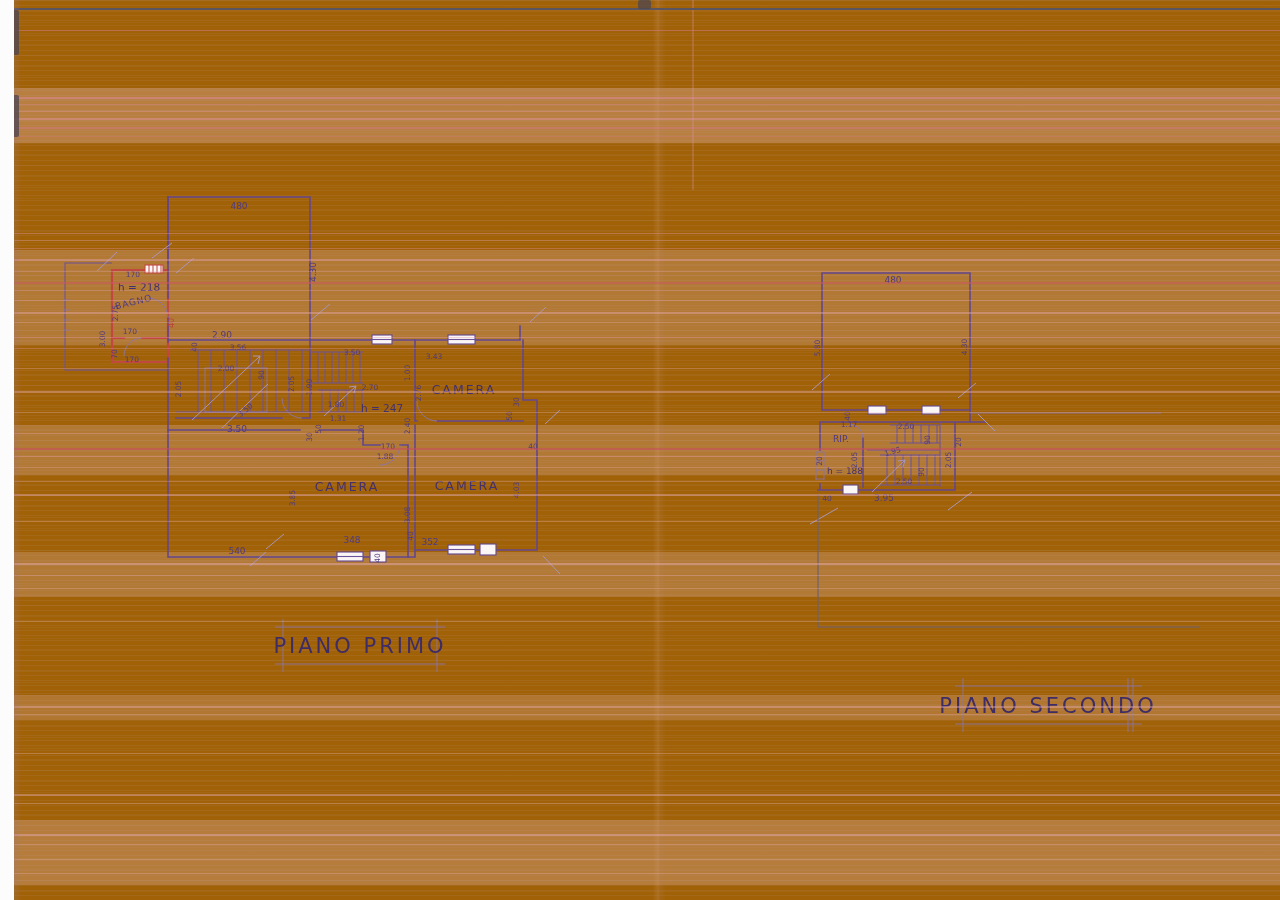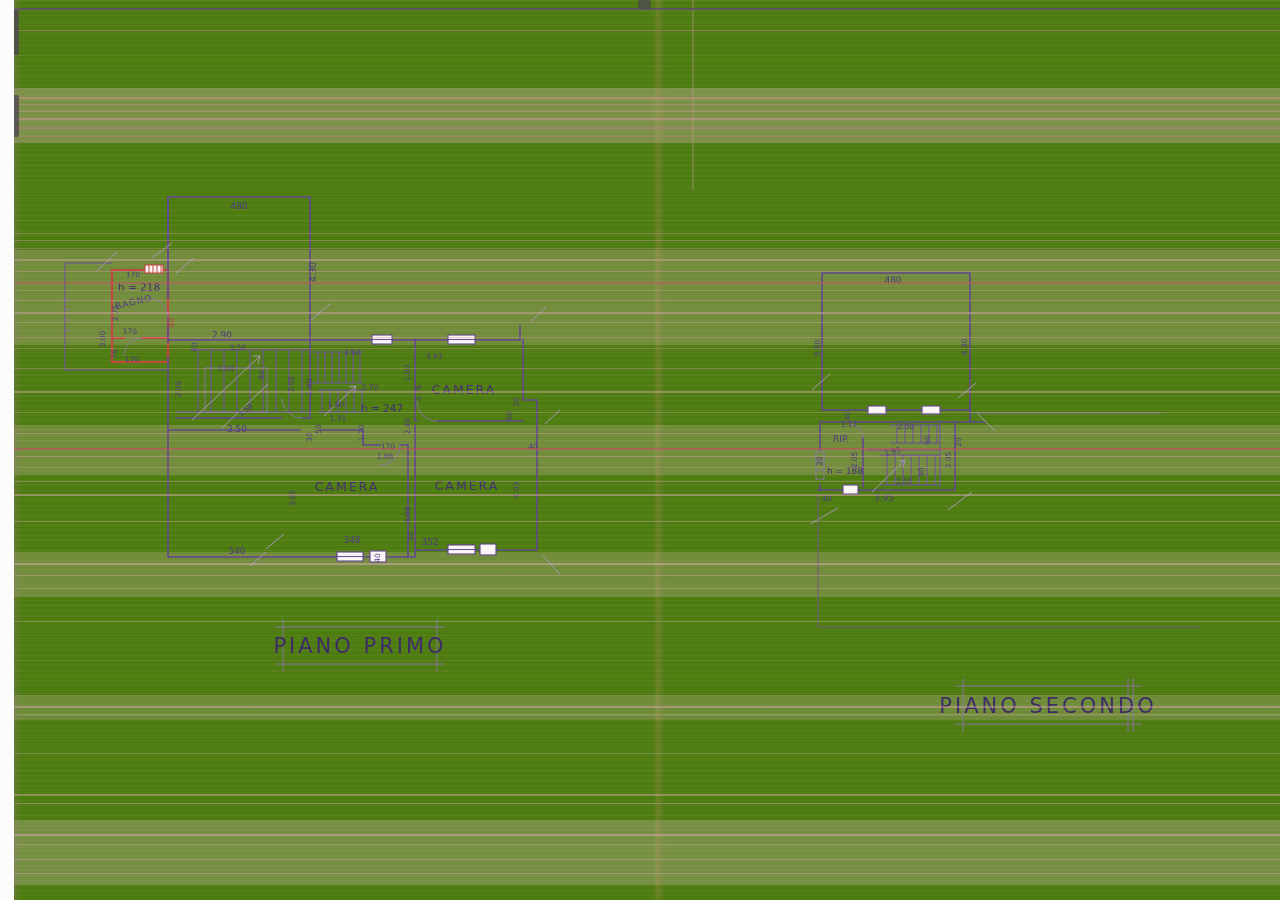--- a/index.html
+++ b/index.html
@@ -1,17 +1,17 @@
 <!DOCTYPE html>
 <html><head>
 <meta charset="utf-8">
 <style>
   html,body{margin:0;padding:0;background:#fff;}
   #page{position:relative;width:1280px;height:900px;overflow:hidden;
-        background:#4d7c0f;font-family:"DejaVu Sans",sans-serif;}
+        background:#a16207;font-family:"DejaVu Sans",sans-serif;}
   
   #page::before{content:"";position:absolute;inset:0;pointer-events:none;
     background:
       repeating-linear-gradient(180deg, rgba(190,160,180,0.10) 0 1px, transparent 1px 5px),
       repeating-linear-gradient(180deg, rgba(200,170,190,0.07) 0 1px, transparent 1px 11px);
     z-index:3;}
   .stripe{position:absolute;left:14px;right:0;pointer-events:none;z-index:4;}
   .wash{position:absolute;left:14px;right:0;pointer-events:none;z-index:2;}
   #left-margin{position:absolute;left:0;top:0;width:14px;height:900px;background:#fdfcfc;z-index:6;}
   #edge-shade{position:absolute;left:14px;top:0;width:7px;height:900px;

